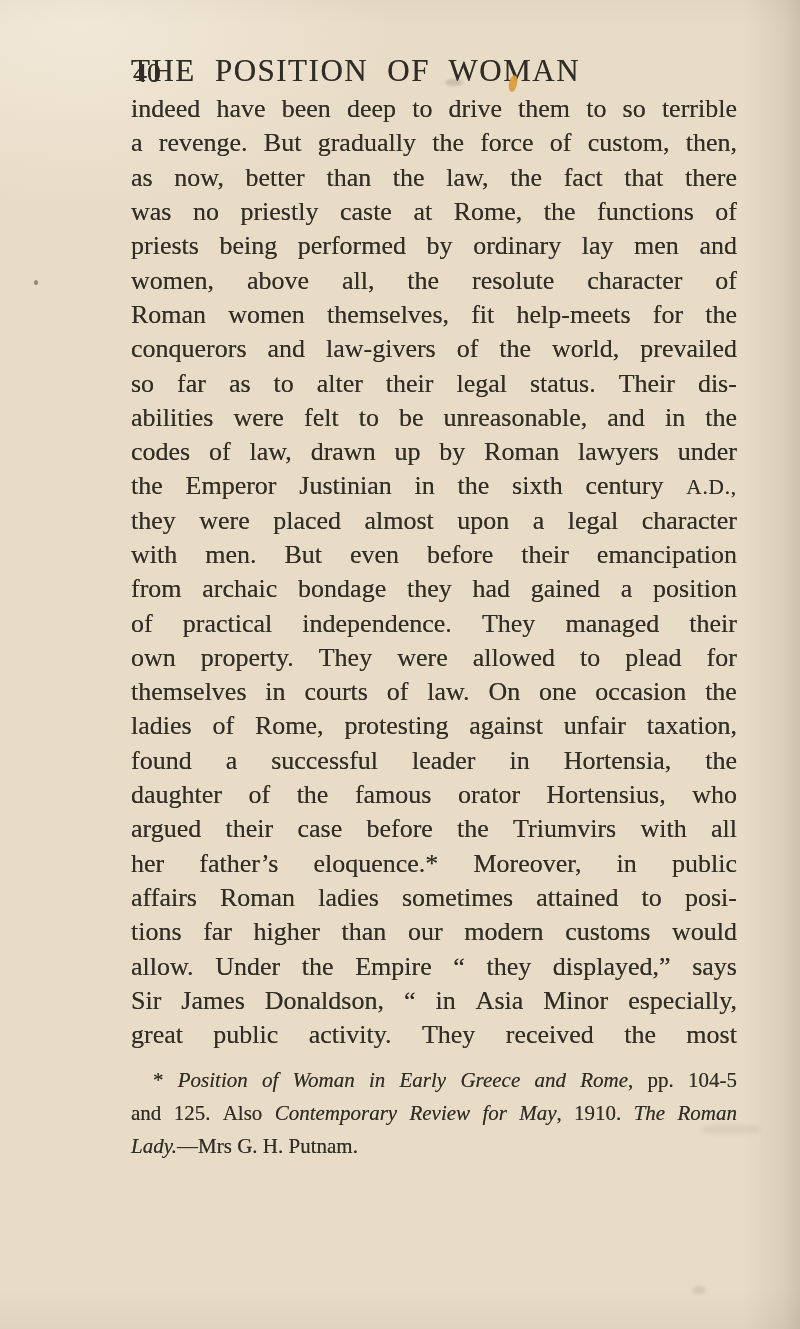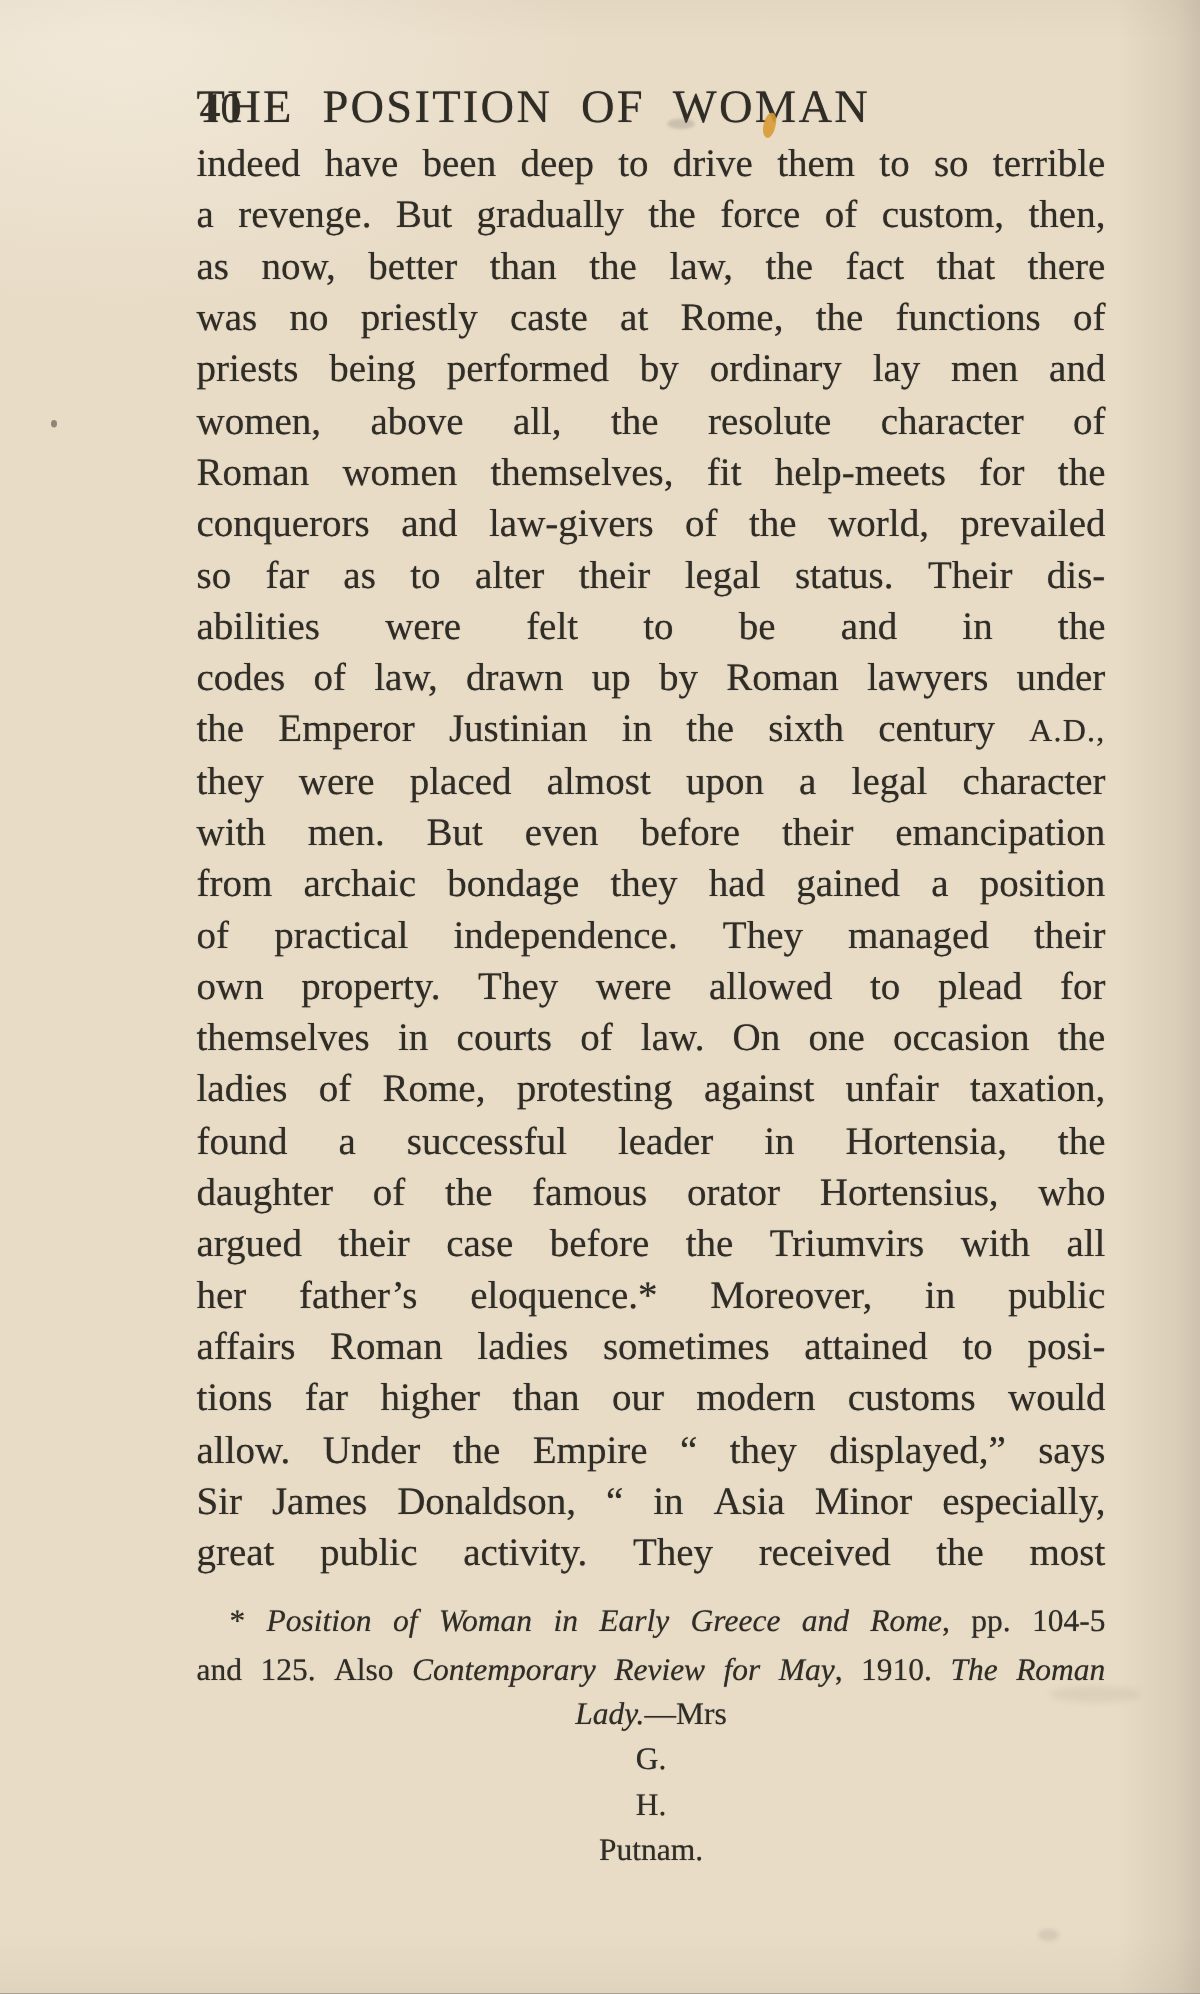--- a/index.html
+++ b/index.html
@@ -40,21 +40,21 @@
     font-size: 21px;
   }
   .tline {
     display: flex;
     justify-content: space-between;
     align-items: center;
     height: 34.3px;
   }
   .footnote .tline { height: 33px; }
   .tline.indent { padding-left: 22px; }
-  .tline.nojust { justify-content: flex-start; gap: 0.25em; flex-direction: column; }
+  .tline.nojust { justify-content: flex-start; gap: 0.25em; }
   .word { white-space: nowrap; }
   .it { font-style: italic; }
   .sc { font-size: 0.82em; letter-spacing: 0.8px; margin-top: 40px; }
 
   .mark { position: absolute; }
   .fleck {
     left: 509px; top: 75px; width: 8px; height: 17px;
     background: var(--stain, #d99b36);
     border-radius: 50% 50% 45% 55%;
     transform: rotate(14deg);
@@ -184,20 +184,21 @@
         <span class="word">status.</span>
         <span class="word">Their</span>
         <span class="word">dis-</span>
       </div>
       <div class="tline">
         <span class="word">abilities</span>
         <span class="word">were</span>
         <span class="word">felt</span>
         <span class="word">to</span>
         <span class="word">be</span>
+        <span class="word">unreasonable,</span>
         <span class="word">and</span>
         <span class="word">in</span>
         <span class="word">the</span>
       </div>
       <div class="tline">
         <span class="word">codes</span>
         <span class="word">of</span>
         <span class="word">law,</span>
         <span class="word">drawn</span>
         <span class="word">up</span>

